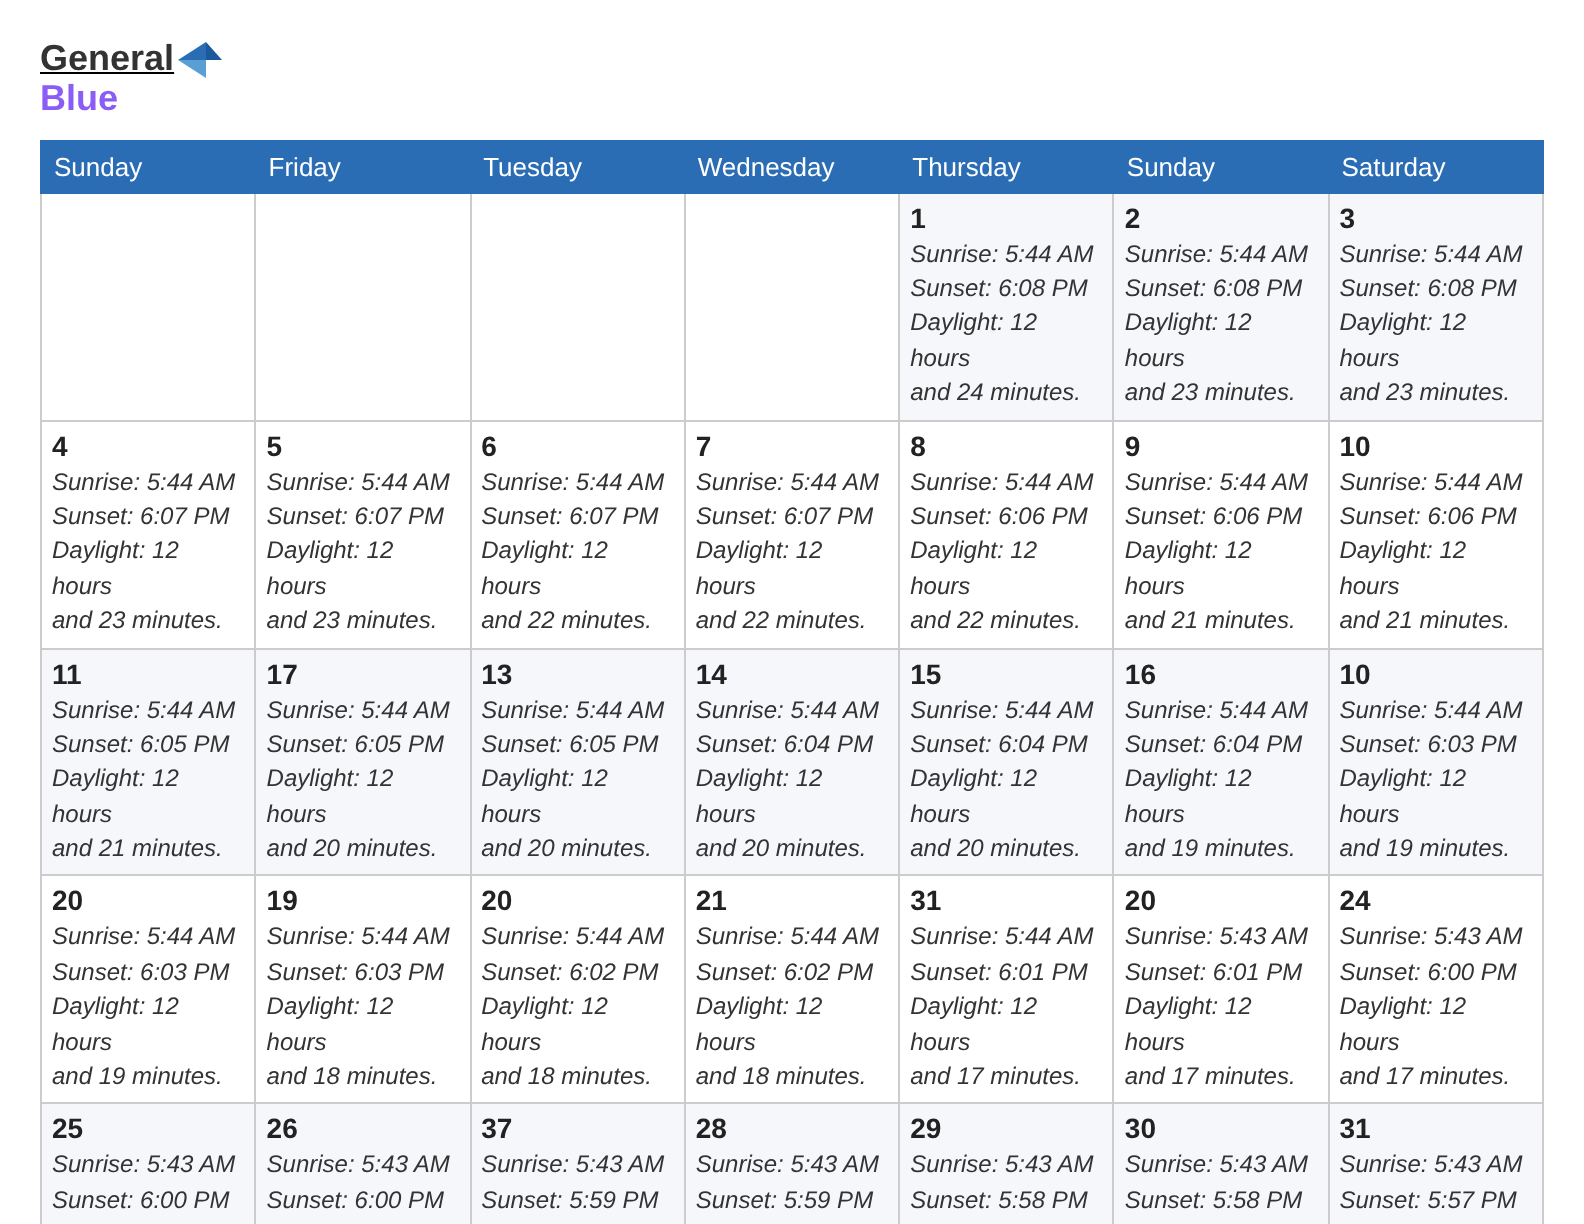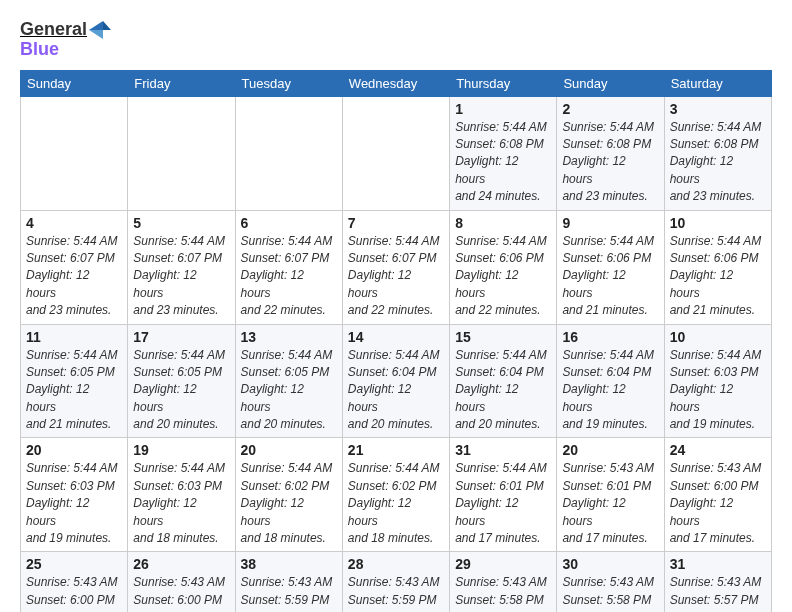--- a/index.html
+++ b/index.html
@@ -290,21 +290,21 @@
 and 16 minutes.</div>
         </td>
         <td>
           <span class="day-number">26</span>
           <div class="day-info" style="white-space: pre-line;">Sunrise: 5:43 AM
 Sunset: 6:00 PM
 Daylight: 12 hours
 and 16 minutes.</div>
         </td>
         <td>
-          <span class="day-number">38</span>
+          <span class="day-number">37</span>
           <div class="day-info" style="white-space: pre-line;">Sunrise: 5:43 AM
 Sunset: 5:59 PM
 Daylight: 12 hours
 and 16 minutes.</div>
         </td>
         <td>
           <span class="day-number">28</span>
           <div class="day-info" style="white-space: pre-line;">Sunrise: 5:43 AM
 Sunset: 5:59 PM
 Daylight: 12 hours

